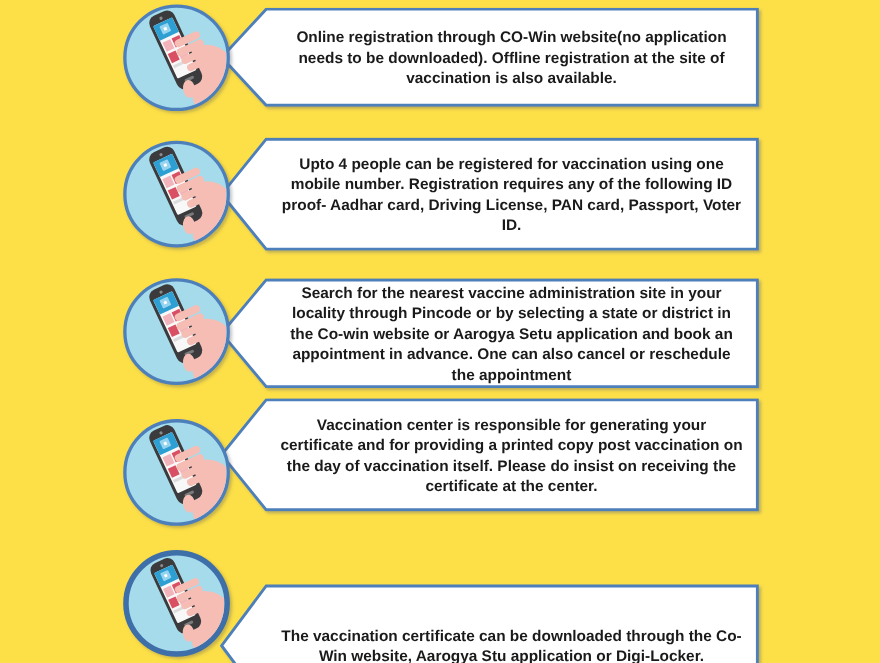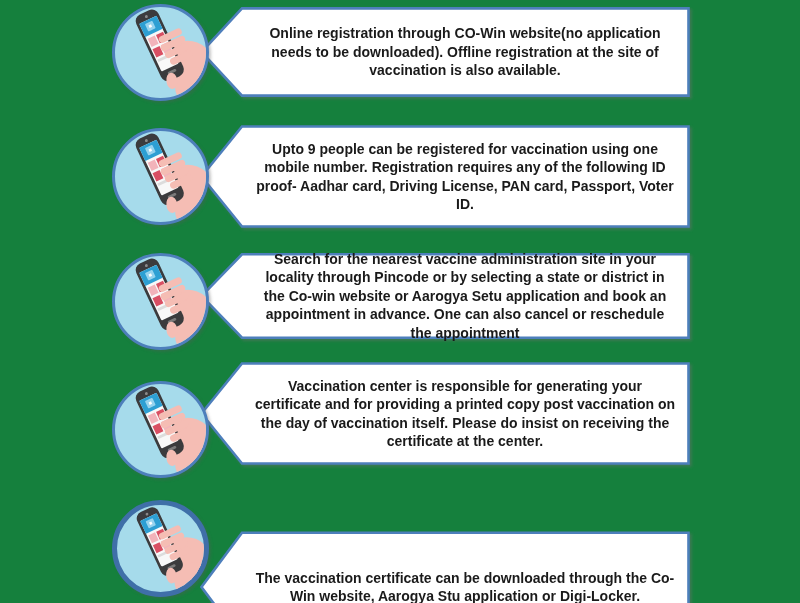--- a/index.html
+++ b/index.html
@@ -1,19 +1,19 @@
 <!DOCTYPE html>
 <html><head>
 <meta charset="utf-8">
 <style>
   html,body{margin:0;padding:0;background:#ffffff;}
   .canvas{
     position:relative;
     width:800px;height:603px;
-    background:#15803d;
+    background:#fde047;
     font-family:"Liberation Sans", sans-serif;
     overflow:hidden;
   }
   .row{position:absolute;inset:0;}
   
   .bubble{
     position:absolute;
     left:200px;
     width:490px;
   }
@@ -49,21 +49,21 @@
     background:#a6dbeb;
     border:3px solid #4d7fbb;
     overflow:hidden;
     box-shadow:2px 2px 3px rgba(90,90,90,0.35);
     z-index:2;
   }
   .circle svg{display:block;width:100%;height:100%;}
   
   .r1 .circle{top:4px}   .r1 .bubble{top:7px;  height:90px}
   .r2 .circle{top:128px} .r2 .bubble{top:125px;height:103px}
-  .r3 .circle{top:253px} .r3 .bubble{top:253px;height:86px}
+  .r3 .circle{top:253px} .r3 .bubble{top:253px;height:100px}
   .r4 .circle{top:381px} .r4 .bubble{top:362px;height:103px}
   .r5 .circle{top:500px;border-width:5px;border-color:#3f6fa8}
   .r5 .bubble{top:531px;height:112px}
   .defs-holder{position:absolute;width:0;height:0;overflow:hidden;}
 </style>
 </head>
 <body>
 
 <svg class="defs-holder" aria-hidden="true">
   <defs>
@@ -111,21 +111,21 @@
           <use href="#icon-phone-hand"></use>
         </svg>
     </div>
   </div>
 
   <div class="row r2">
     <div class="bubble">
       <svg class="bubble-shape" viewBox="0 0 490 100" preserveAspectRatio="none">
         <path d="M42,1.5 L488.5,1.5 L488.5,98.5 L42,98.5 L1.5,50 Z"></path>
       </svg>
-      <div class="bubble-text">Upto 9 people can be registered for vaccination using one mobile number. Registration requires any of the following ID proof- Aadhar card, Driving License, PAN card, Passport, Voter ID.</div>
+      <div class="bubble-text">Upto 4 people can be registered for vaccination using one mobile number. Registration requires any of the following ID proof- Aadhar card, Driving License, PAN card, Passport, Voter ID.</div>
     </div>
     <div class="circle">
       <svg viewBox="0 0 100 100">
           <use href="#icon-phone-hand"></use>
         </svg>
     </div>
   </div>
 
   <div class="row r3">
     <div class="bubble">

